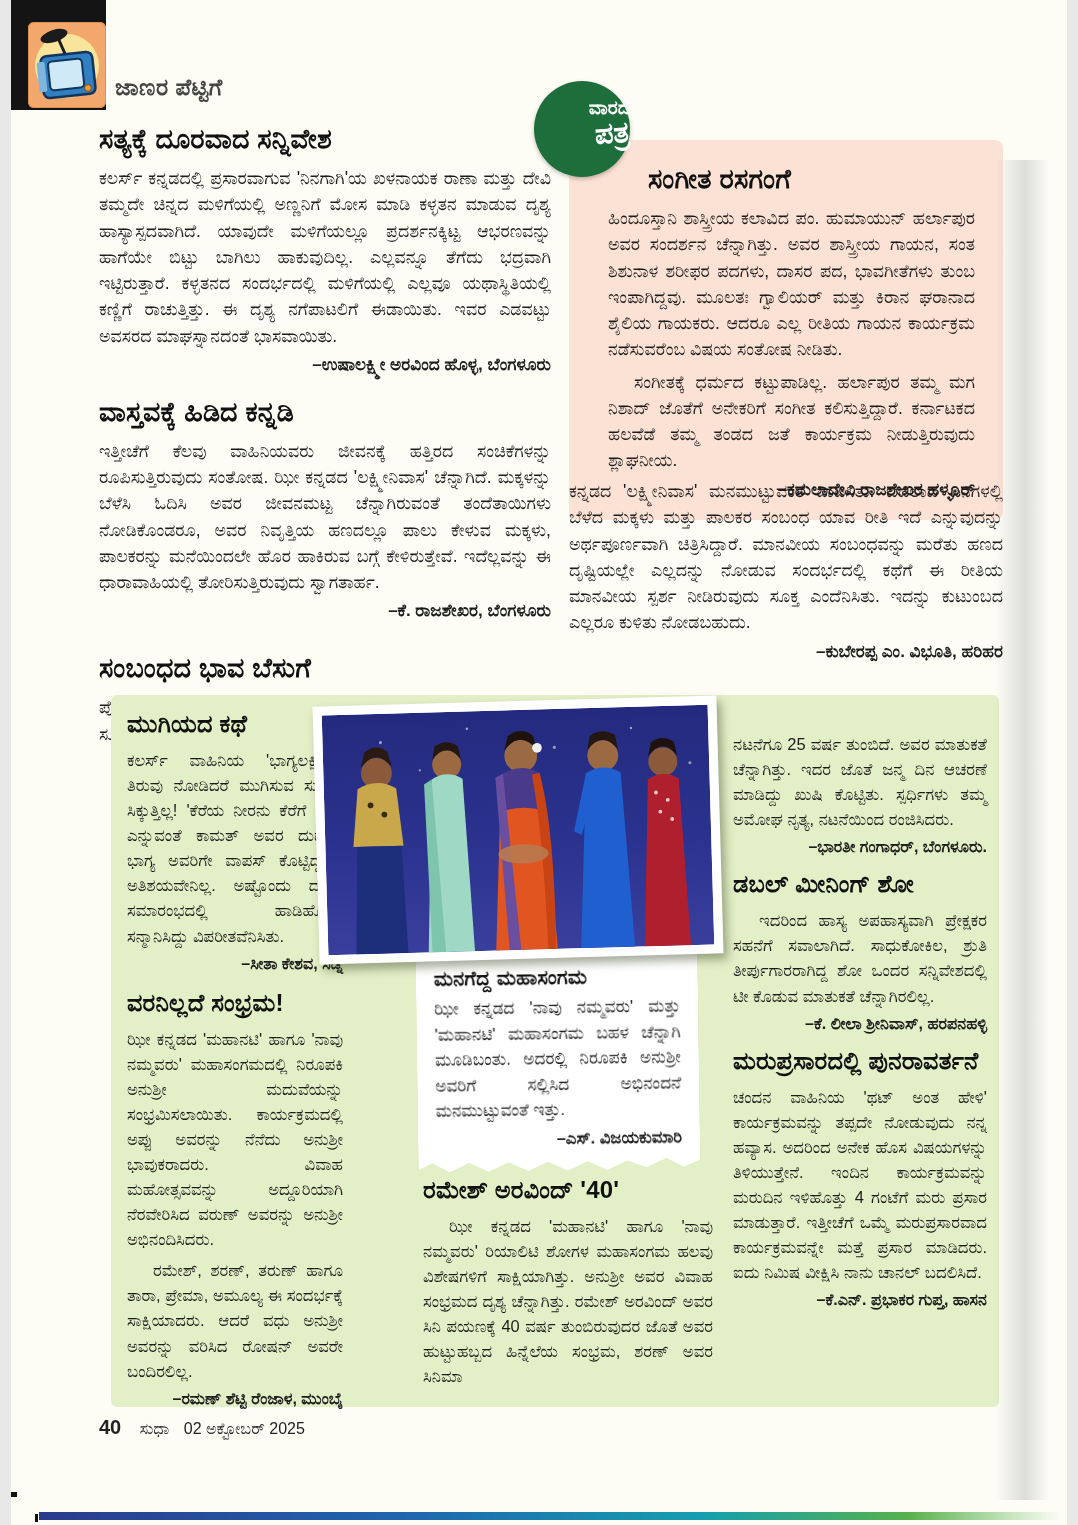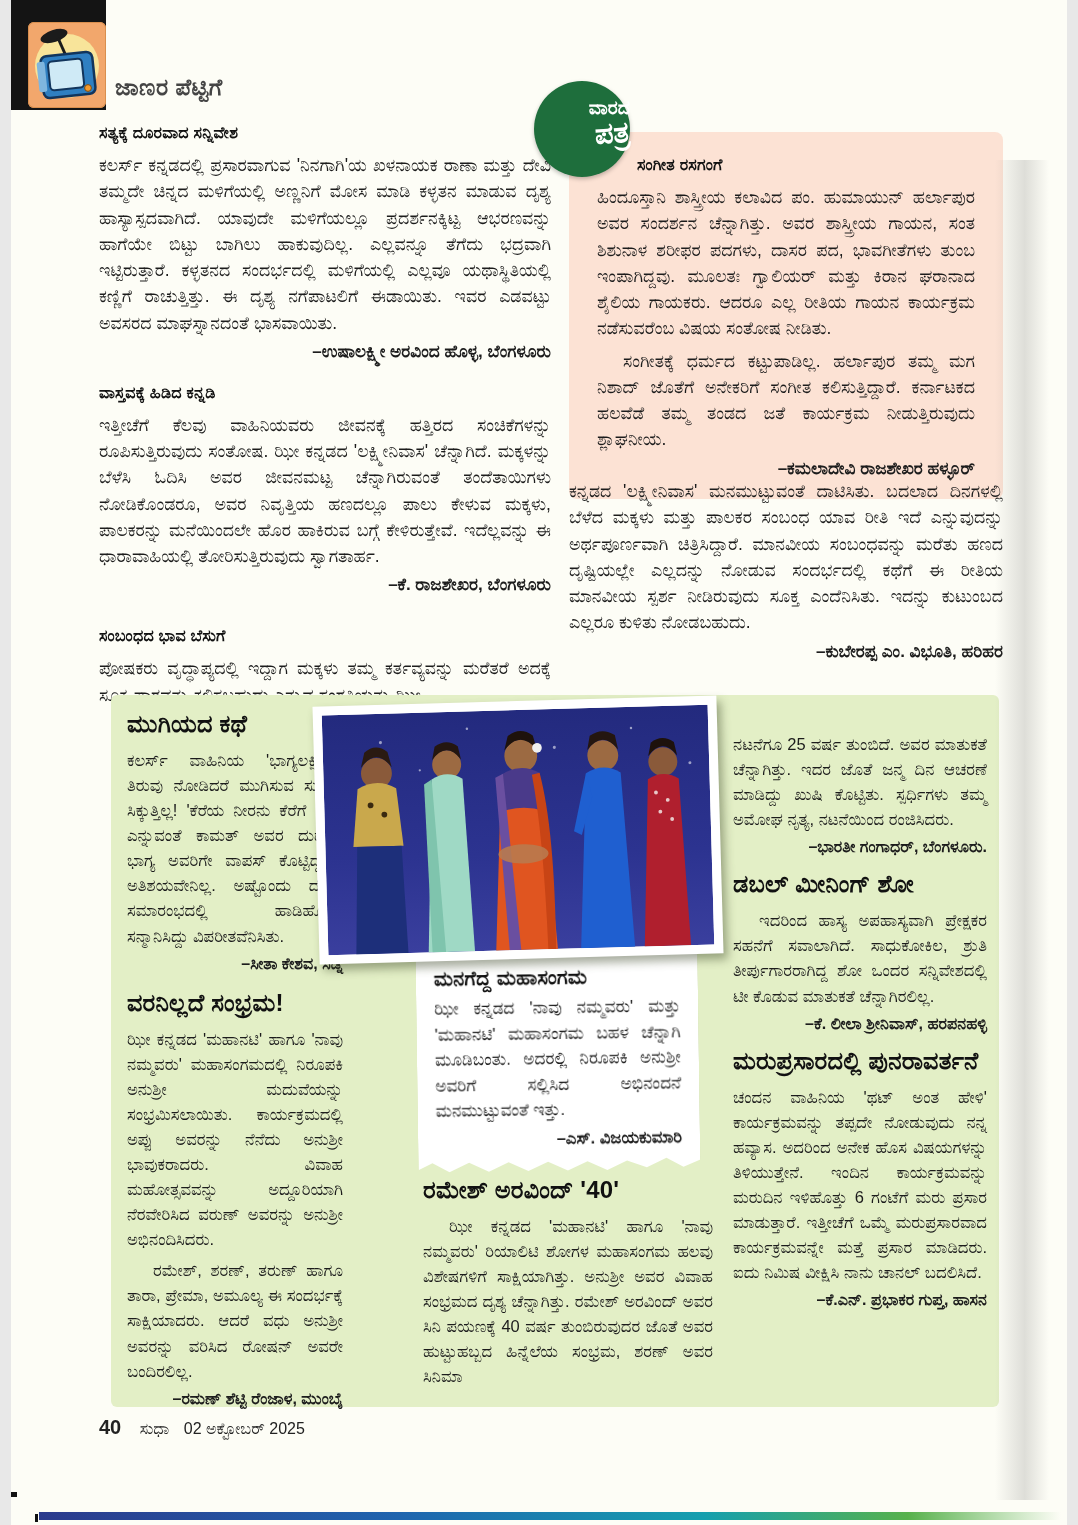--- a/index.html
+++ b/index.html
@@ -1,40 +1,40 @@
 <!DOCTYPE html>
 <html><head>
 <meta charset="utf-8">
 <style>
   html,body{margin:0;padding:0;background:#e8e8e8;}
   .page{position:relative;width:1056px;height:1525px;margin:0 auto;background:#fdfdf6;
         font-family:"Liberation Sans",sans-serif;color:#1c1c1c;overflow:hidden;}
   .abs{position:absolute;}
-  .h{font-weight:bold;font-size:16px;color:#111;margin:0 0 10px 0;letter-spacing:.2px;}
+  .h{font-weight:bold;font-size:27px;color:#111;margin:0 0 10px 0;letter-spacing:.2px;}
   .p{font-size:17.5px;line-height:1.5;text-align:justify;margin:0 0 6px 0;}
   .indent{text-indent:26px;}
   .sig{font-weight:bold;font-size:17px;text-align:right;margin:2px 0 0 0;}
   .sm .p{font-size:16.5px;line-height:1.52;}
   .sm .h{font-size:24px;}
   .sm .sig{font-size:16px;}
   
   .black-corner{left:0;top:0;width:95px;height:110px;background:#141414;}
   .icon-card{left:17px;top:22px;width:78px;height:86px;background:#f2a76c;border-radius:6px;
              box-shadow:0 0 0 1px #d98f4e inset;}
   .icon-sun{position:absolute;left:7px;top:12px;width:64px;height:64px;border-radius:50%;background:#f8e49a;}
   .page-title{left:104px;top:74px;font-size:23px;font-weight:bold;color:#454545;letter-spacing:.5px;}
   
   .badge{left:523px;top:81px;width:96px;height:96px;border-radius:50%;background:#1e6e3c;
          color:#fff;text-align:right;z-index:5;box-shadow:0 2px 4px rgba(0,0,0,.25);}
   .badge .l1{font-size:19px;font-weight:bold;margin-top:16px;}
   .badge .l2{font-size:29px;font-weight:bold;margin-top:0px;transform:rotate(-4deg);}
   
   .left-col{left:88px;top:124px;width:452px;}
-  .music-box{left:558px;top:132px;width:434px;background:#fce2d4;border-radius:8px;
-             padding:24px 28px 20px 28px;box-sizing:border-box;}
+  .music-box{left:558px;top:140px;width:434px;background:#fce2d4;border-radius:8px;
+             padding:24px 28px 20px 39px;box-sizing:border-box;}
   .music-box .h{padding-left:40px;}
   .right-cont{left:558px;top:478px;width:434px;}
   
   .green-box{left:100px;top:695px;width:888px;height:712px;background:#e3efc6;border-radius:6px;}
   .g-left{left:116px;top:710px;width:216px;}
   .g-mid{left:412px;top:1176px;width:290px;}
   .g-right{left:722px;top:712px;width:254px;}
   .g-right .first-p{margin-top:20px;}
   
   .photo-wrap{left:305px;top:701px;width:404px;height:258px;background:#fff;padding:9px;
@@ -214,21 +214,21 @@
       <p class="p first-p">ನಟನೆಗೂ 25 ವರ್ಷ ತುಂಬಿದೆ. ಅವರ ಮಾತುಕತೆ ಚೆನ್ನಾಗಿತ್ತು. ಇದರ ಜೊತೆ ಜನ್ಮ ದಿನ ಆಚರಣೆ ಮಾಡಿದ್ದು ಖುಷಿ ಕೊಟ್ಟಿತು. ಸ್ಪರ್ಧಿಗಳು ತಮ್ಮ ಅಮೋಘ ನೃತ್ಯ, ನಟನೆಯಿಂದ ರಂಜಿಸಿದರು.</p>
       <div class="sig">–ಭಾರತೀ ಗಂಗಾಧರ್, ಬೆಂಗಳೂರು.</div>
     </div>
     <div style="margin-top:14px">
       <div class="h">ಡಬಲ್ ಮೀನಿಂಗ್ ಶೋ</div>
       <p class="p indent">ಇದರಿಂದ ಹಾಸ್ಯ ಅಪಹಾಸ್ಯವಾಗಿ ಪ್ರೇಕ್ಷಕರ ಸಹನೆಗೆ ಸವಾಲಾಗಿದೆ. ಸಾಧುಕೋಕಿಲ, ಶ್ರುತಿ ತೀರ್ಪುಗಾರರಾಗಿದ್ದ ಶೋ ಒಂದರ ಸನ್ನಿವೇಶದಲ್ಲಿ ಟೀ ಕೊಡುವ ಮಾತುಕತೆ ಚೆನ್ನಾಗಿರಲಿಲ್ಲ.</p>
       <div class="sig">–ಕೆ. ಲೀಲಾ ಶ್ರೀನಿವಾಸ್, ಹರಪನಹಳ್ಳಿ</div>
     </div>
     <div style="margin-top:14px">
       <div class="h">ಮರುಪ್ರಸಾರದಲ್ಲಿ ಪುನರಾವರ್ತನೆ</div>
-      <p class="p">ಚಂದನ ವಾಹಿನಿಯ 'ಥಟ್ ಅಂತ ಹೇಳಿ' ಕಾರ್ಯಕ್ರಮವನ್ನು ತಪ್ಪದೇ ನೋಡುವುದು ನನ್ನ ಹವ್ಯಾಸ. ಅದರಿಂದ ಅನೇಕ ಹೊಸ ವಿಷಯಗಳನ್ನು ತಿಳಿಯುತ್ತೇನೆ. ಇಂದಿನ ಕಾರ್ಯಕ್ರಮವನ್ನು ಮರುದಿನ ಇಳಿಹೊತ್ತು 6 ಗಂಟೆಗೆ ಮರು ಪ್ರಸಾರ ಮಾಡುತ್ತಾರೆ. ಇತ್ತೀಚೆಗೆ ಒಮ್ಮೆ ಮರುಪ್ರಸಾರವಾದ ಕಾರ್ಯಕ್ರಮವನ್ನೇ ಮತ್ತೆ ಪ್ರಸಾರ ಮಾಡಿದರು. ಐದು ನಿಮಿಷ ವೀಕ್ಷಿಸಿ ನಾನು ಚಾನಲ್ ಬದಲಿಸಿದೆ.</p>
+      <p class="p">ಚಂದನ ವಾಹಿನಿಯ 'ಥಟ್ ಅಂತ ಹೇಳಿ' ಕಾರ್ಯಕ್ರಮವನ್ನು ತಪ್ಪದೇ ನೋಡುವುದು ನನ್ನ ಹವ್ಯಾಸ. ಅದರಿಂದ ಅನೇಕ ಹೊಸ ವಿಷಯಗಳನ್ನು ತಿಳಿಯುತ್ತೇನೆ. ಇಂದಿನ ಕಾರ್ಯಕ್ರಮವನ್ನು ಮರುದಿನ ಇಳಿಹೊತ್ತು 4 ಗಂಟೆಗೆ ಮರು ಪ್ರಸಾರ ಮಾಡುತ್ತಾರೆ. ಇತ್ತೀಚೆಗೆ ಒಮ್ಮೆ ಮರುಪ್ರಸಾರವಾದ ಕಾರ್ಯಕ್ರಮವನ್ನೇ ಮತ್ತೆ ಪ್ರಸಾರ ಮಾಡಿದರು. ಐದು ನಿಮಿಷ ವೀಕ್ಷಿಸಿ ನಾನು ಚಾನಲ್ ಬದಲಿಸಿದೆ.</p>
       <div class="sig">–ಕೆ.ಎನ್. ಪ್ರಭಾಕರ ಗುಪ್ತ, ಹಾಸನ</div>
     </div>
   </div>
 
   <div class="abs footer">
     <b>40</b>
     <span>ಸುಧಾ</span>
     <span style="margin-left:10px">02 ಅಕ್ಟೋಬರ್ 2025</span>
   </div>
 

